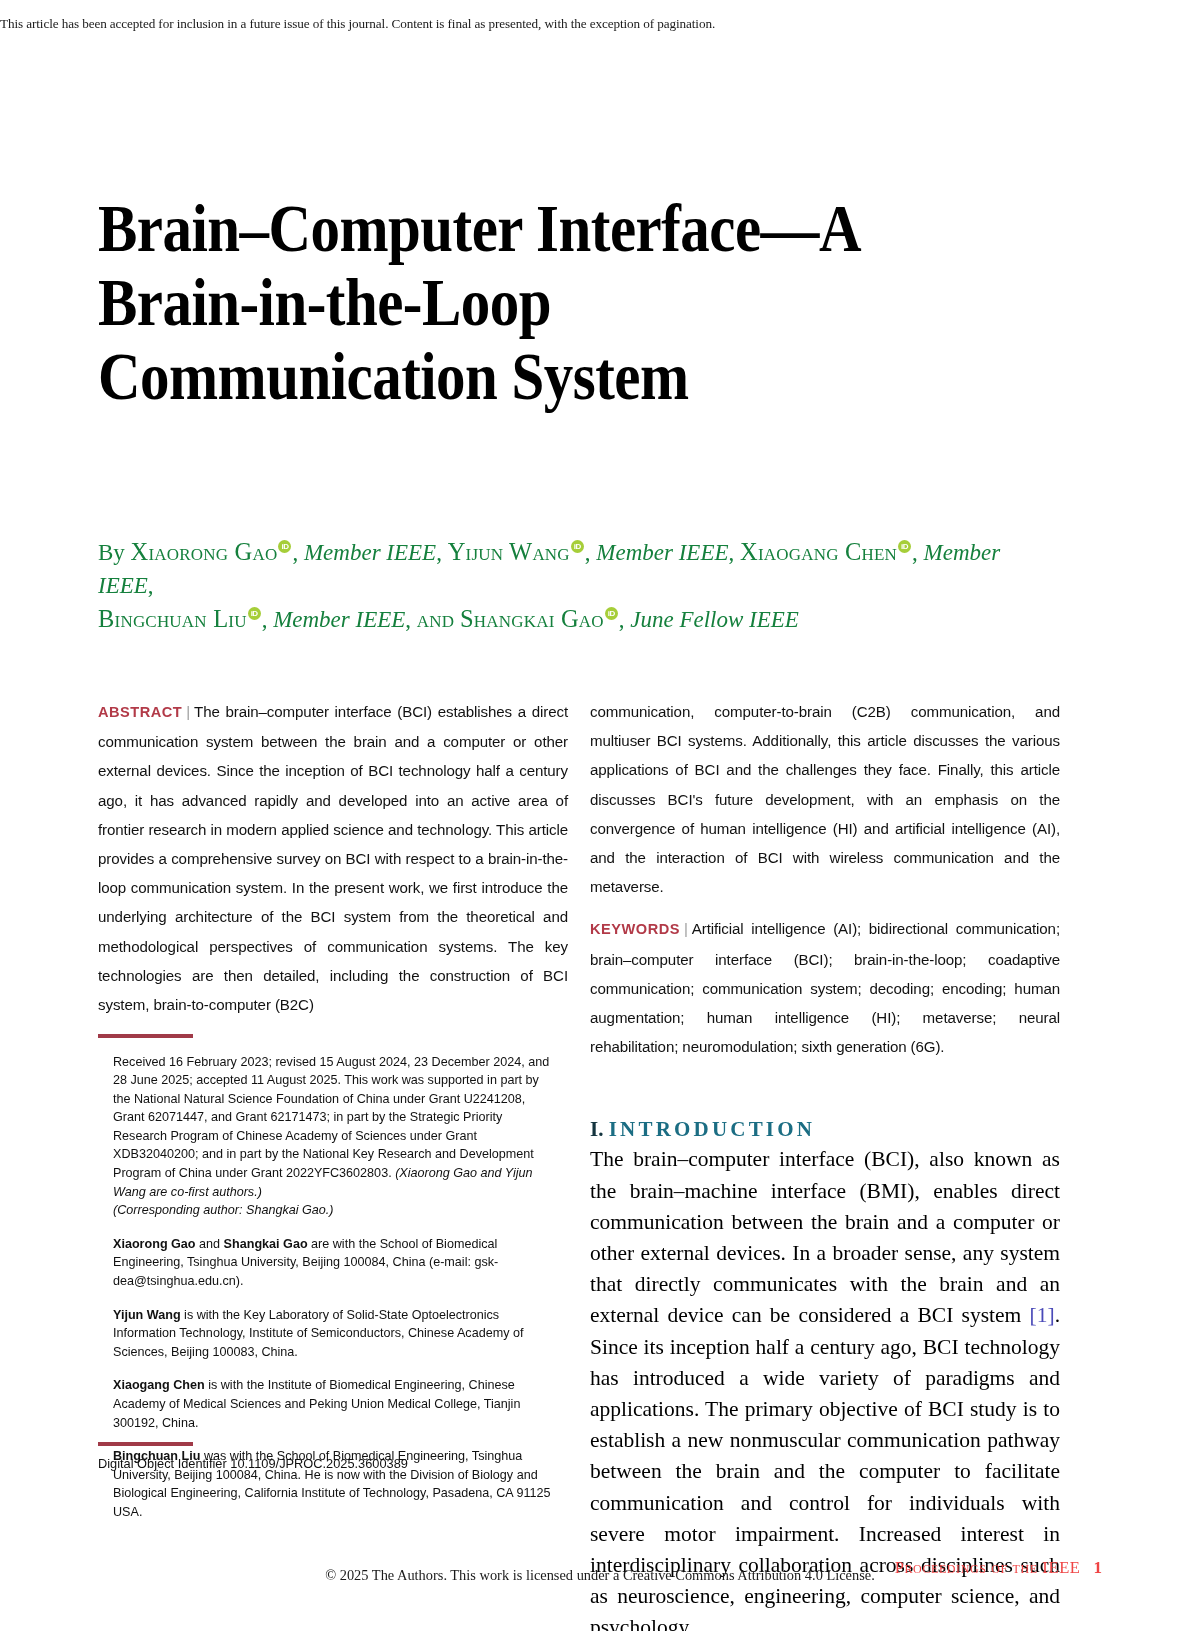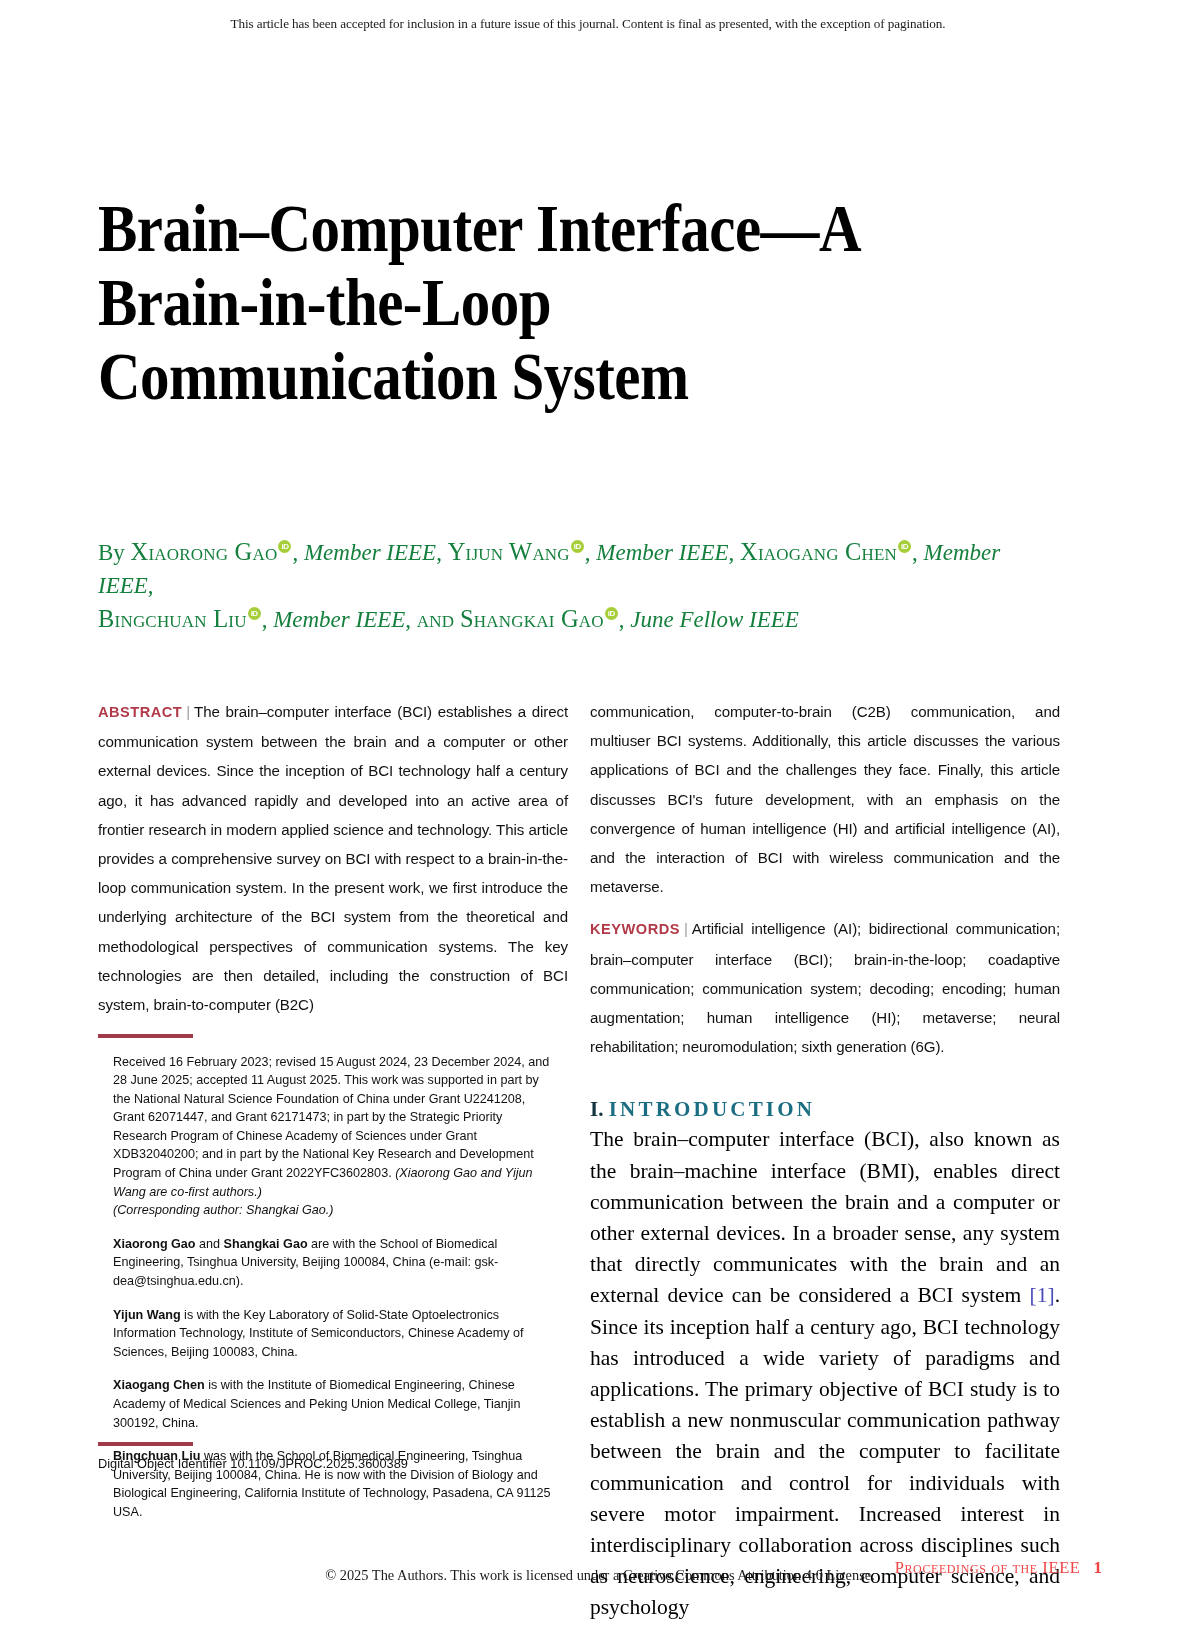--- a/index.html
+++ b/index.html
@@ -20,21 +20,21 @@
     position: absolute;
     inset: 0;
   }
 
   
   .accepted-banner {
     position: absolute;
     top: 16px;
     left: 0;
     width: 1176px;
-    text-align: center;
+    text-align: left;
     font-family: "Liberation Serif", serif;
     font-size: 13.2px;
     color: #1a1a1a;
     letter-spacing: -0.1px;
   }
 
   
   .title {
     position: absolute;
     top: 146px;
@@ -150,21 +150,21 @@
     top: 1442px;
     width: 470px;
     font-family: "Liberation Sans", sans-serif;
     font-size: 12.8px;
     line-height: 18px;
     color: #111;
   }
 
   
   .sec-head {
-    margin: 36px 0 2px 0;
+    margin: 56px 0 2px 0;
     font-family: "Liberation Serif", serif;
     font-size: 21px;
     color: #1a6b80;
     font-weight: bold;
   }
   .sec-num {
     color: #14343f;
     font-weight: bold;
     letter-spacing: 0;
   }

